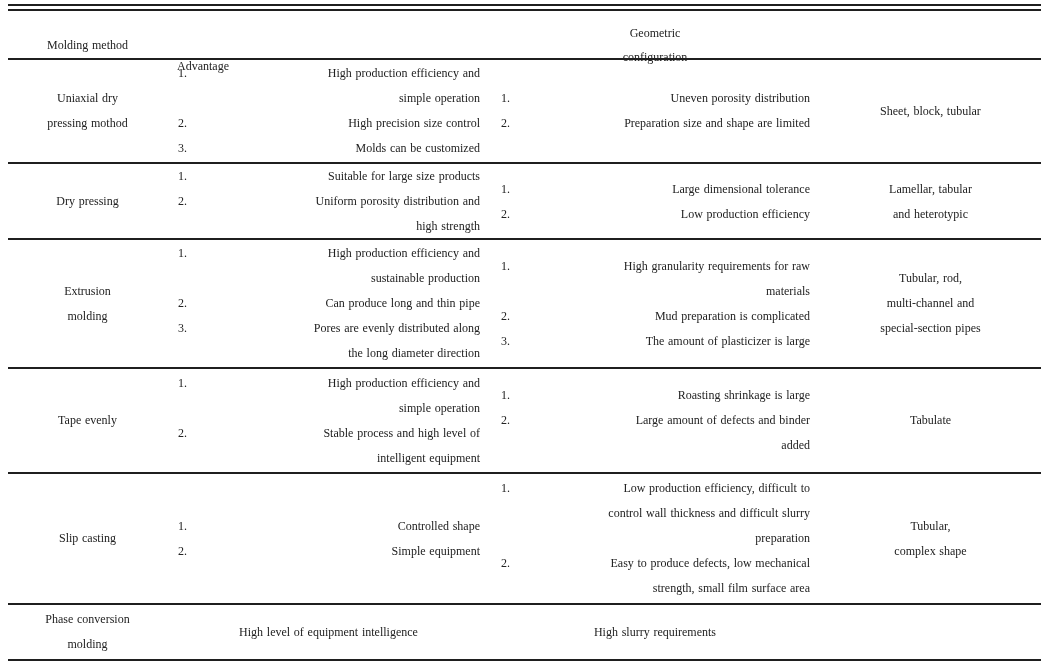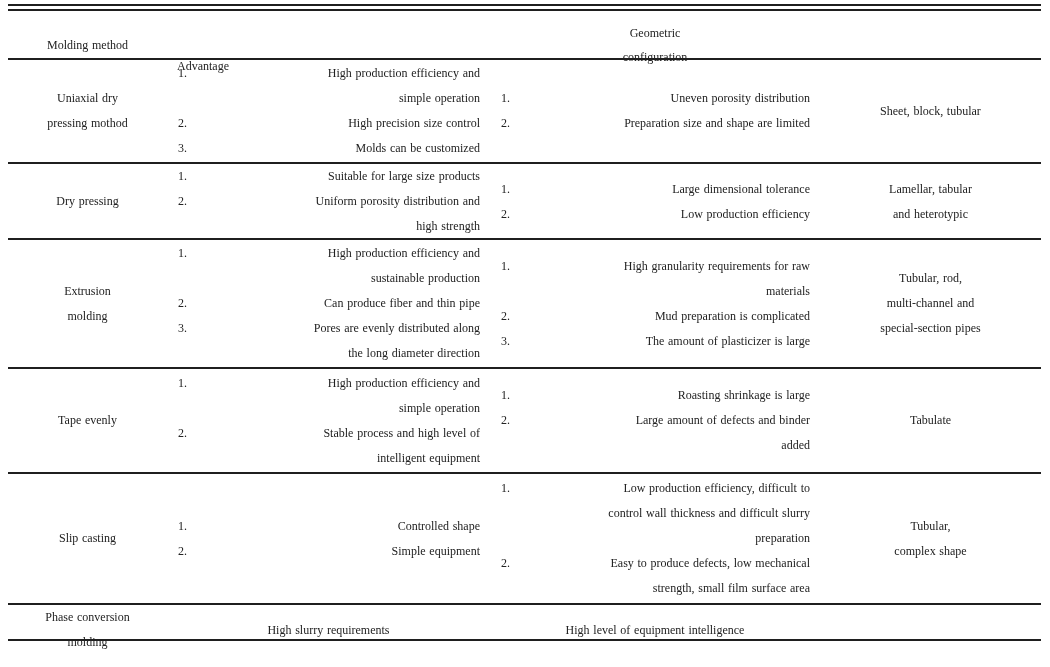--- a/index.html
+++ b/index.html
@@ -28,21 +28,21 @@
     grid-template-columns:159px 323px 330px 221px;
     box-sizing:border-box;
     border-bottom:2px solid var(--rule);
   }
   .trow.header{height:49px;line-height:24px;}
   #tbody .trow:nth-child(1){height:104px;}
   #tbody .trow:nth-child(2){height:76px;}
   #tbody .trow:nth-child(3){height:129px;}
   #tbody .trow:nth-child(4){height:105px;}
   #tbody .trow:nth-child(5){height:131px;}
-  #tbody .trow:nth-child(6){height:36px;}
+  #tbody .trow:nth-child(6){height:56px;}
   .cell{
     box-sizing:border-box;
     display:flex;flex-direction:column;justify-content:center;
     padding:0 10px;overflow:visible;
   }
   .cell.center{align-items:center;text-align:center;}
   .cell.list{align-items:stretch;text-align:left;}
   .hcell{display:flex;flex-direction:column;justify-content:center;}
   .hcell.left{text-align:left;align-items:flex-start;margin-top:43px;}
   .hcell.mid{text-align:center;align-items:center;}
@@ -140,21 +140,21 @@
 molding</div>
           </div>
           <div class="cell list c2">
             <div class="item">
               <span class="num">1.</span>
               <span class="itext">High production efficiency and
 sustainable production</span>
             </div>
             <div class="item">
               <span class="num">2.</span>
-              <span class="itext">Can produce fiber and thin pipe</span>
+              <span class="itext">Can produce long and thin pipe</span>
             </div>
             <div class="item">
               <span class="num">3.</span>
               <span class="itext">Pores are evenly distributed along
 the long diameter direction</span>
             </div>
           </div>
           <div class="cell list c3">
             <div class="item">
               <span class="num">1.</span>
@@ -237,22 +237,22 @@
           <div class="cell center c4">
             <div class="ctext">Tubular,
 complex shape</div>
           </div>
         </div>
         <div class="trow">
           <div class="cell center c1">
             <div class="ctext">Phase conversion
 molding</div>
           </div>
+          <div class="cell center c2">
+            <div class="ctext">High level of equipment intelligence</div>
+          </div>
           <div class="cell center c3">
             <div class="ctext">High slurry requirements</div>
-          </div>
-          <div class="cell center c2">
-            <div class="ctext">High level of equipment intelligence</div>
           </div>
         </div>
       </div>
   </div>
 </div>
 
 </body></html>

